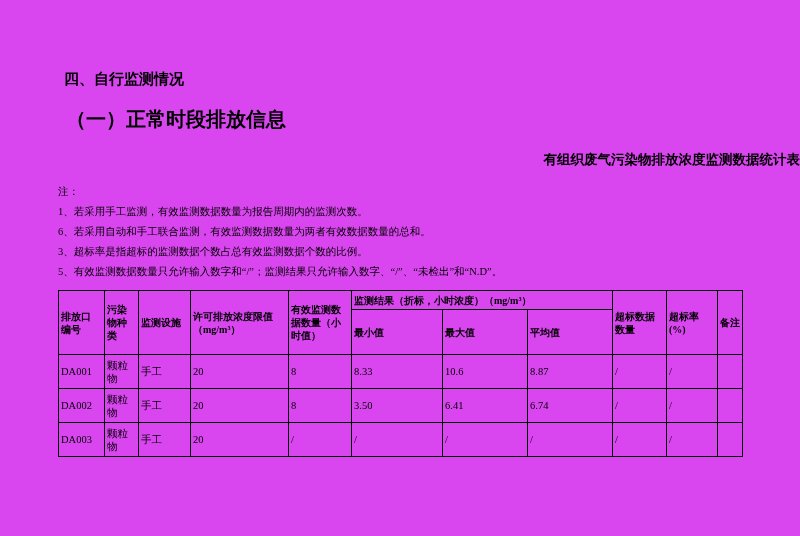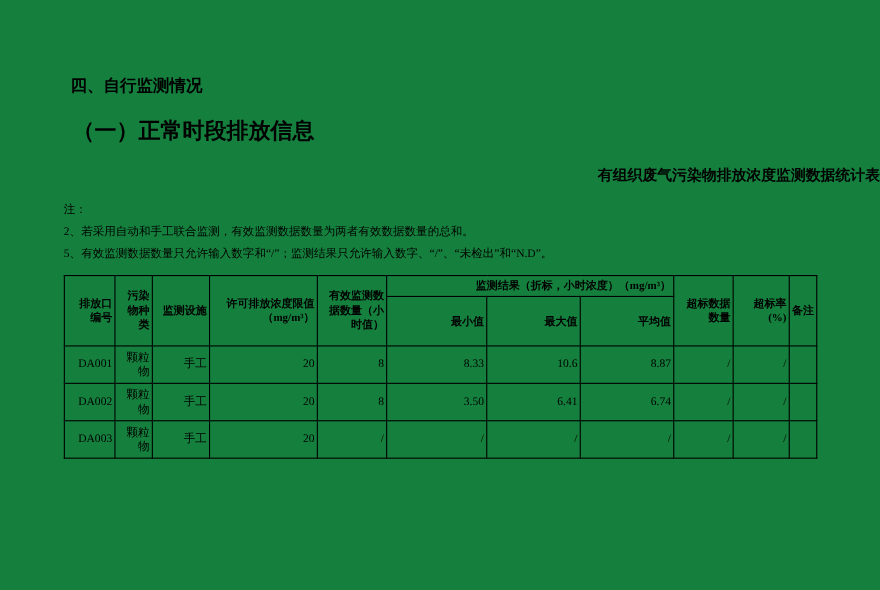--- a/index.html
+++ b/index.html
@@ -1,20 +1,20 @@
 <!DOCTYPE html>
 <html><head>
 <meta charset="utf-8">
 <style>
   html, body { margin: 0; padding: 0; background: #ffffff; }
   .page {
     position: relative;
     width: 800px;
     height: 536px;
-    background: #15803d;
+    background: #d946ef;
     color: #000000;
     font-family: "Liberation Serif", serif;
     overflow: hidden;
   }
   .h1 {
     margin: 0;
     padding: 70px 0 0 64px;
     font-family: "Liberation Sans", sans-serif;
     font-weight: bold;
     font-size: 15px;
@@ -43,21 +43,21 @@
   }
   .note-line { white-space: nowrap; }
   table.mon {
     border-collapse: collapse;
     table-layout: fixed;
     width: 684px;
     margin: 8px 0 0 58px;
   }
   .mon th, .mon td {
     border: 1px solid #000000;
-    text-align: right;
+    text-align: left;
     vertical-align: middle;
     padding: 1px 2px;
     overflow: hidden;
   }
   .mon th {
     font-size: 10px;
     font-weight: bold;
     white-space: pre-line;
     line-height: 13px;
   }
@@ -75,21 +75,23 @@
 <div class="page">
 
   <div class="h1">四、自行监测情况</div>
 
   <div class="h2">（一）正常时段排放信息</div>
 
   <div class="table-title">有组织废气污染物排放浓度监测数据统计表</div>
 
   <div class="notes">
     <div class="note-line">注：</div>
-    <div class="note-line">2、若采用自动和手工联合监测，有效监测数据数量为两者有效数据数量的总和。</div>
+    <div class="note-line">1、若采用手工监测，有效监测数据数量为报告周期内的监测次数。</div>
+    <div class="note-line">6、若采用自动和手工联合监测，有效监测数据数量为两者有效数据数量的总和。</div>
+    <div class="note-line">3、超标率是指超标的监测数据个数占总有效监测数据个数的比例。</div>
     <div class="note-line">5、有效监测数据数量只允许输入数字和“/”；监测结果只允许输入数字、“/”、“未检出”和“N.D”。</div>
   </div>
 
   <table class="mon">
     <colgroup>
       <col style="width:46px">
         <col style="width:34px">
         <col style="width:52px">
       <col style="width:98px">
         <col style="width:63px">

